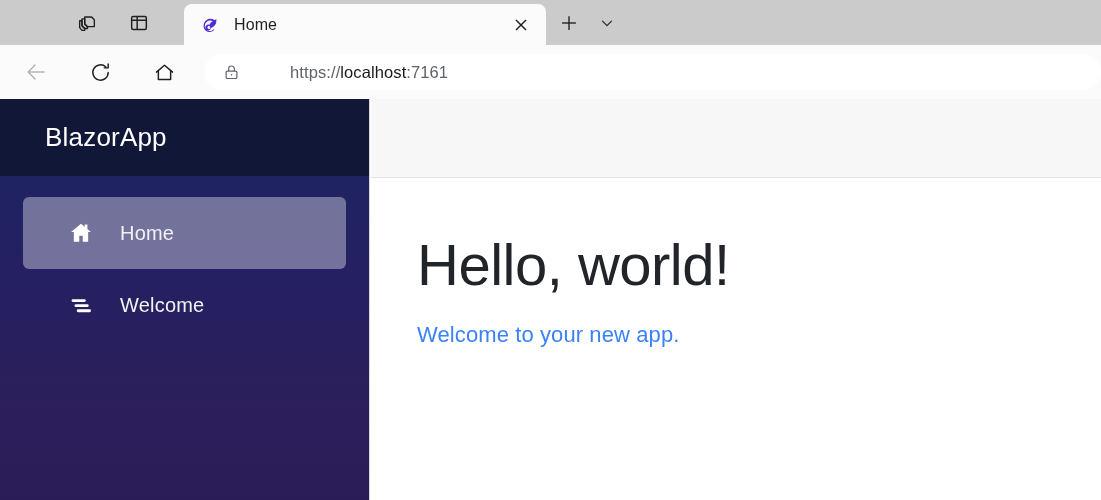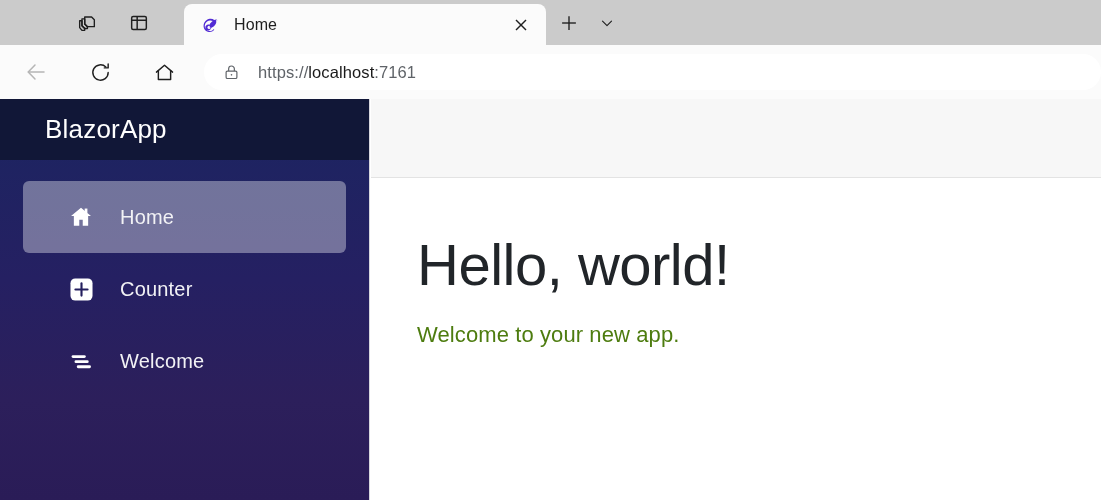--- a/index.html
+++ b/index.html
@@ -135,20 +135,21 @@
   .addressbar {
     flex: 1 1 auto;
     height: 36px;
     background: #ffffff;
     border-radius: 18px;
     display: flex;
     align-items: center;
     padding-left: 16px;
     margin-right: 0;
     cursor: text;
+    gap: 32px;
   }
 
   .lock-icon {
     width: 22px;
     height: 22px;
     flex: 0 0 22px;
     display: flex;
     align-items: center;
     justify-content: center;
     margin-right: 16px;
@@ -176,21 +177,21 @@
   .sidebar {
     position: absolute;
     top: 0; left: 0;
     width: 370px;
     height: 401px;
     background: linear-gradient(180deg, #1b2561 0%, #252062 45%, #2c1f5b 75%, #2a1c57 100%);
     border-right: 1px solid #d7d7dd;
   }
 
   .sidebar-header {
-    height: 61px;
+    height: 77px;
     background: #111737;
     display: flex;
     align-items: center;
     padding-left: 45px;
   }
 
   .sidebar-brand {
     color: #ffffff;
     font-size: 26px;
     letter-spacing: 0.2px;
@@ -253,21 +254,21 @@
     font-size: 58px;
     font-weight: normal;
     color: #212529;
     line-height: 1.05;
     letter-spacing: -0.5px;
   }
 
   .page-subtitle {
     margin-top: 26px;
     font-size: 22px;
-    color: #4d7c0f;
+    color: #3b82f6;
     letter-spacing: 0.1px;
   }
 </style>
 </head>
 <body>
 
 <div id="app">
 
   <div class="browser-tabstrip">
 
@@ -367,32 +368,20 @@
         <div class="nav-item active">
           <span class="nav-icon">
             <svg width="26" height="26" viewBox="0 0 24 24" fill="#ffffff">
               <path d="M12 3.4 2.8 11.1h2.6V20h5V14.6h3.2V20h5v-8.9h2.6z"></path>
               <rect x="15.4" y="4.2" width="2.5" height="4.2"></rect>
             </svg>
           </span>
           <span class="nav-label">Home</span>
         </div>
 
-        <div class="nav-item">
-          <span class="nav-icon">
-            <svg width="27" height="27" viewBox="0 0 24 24">
-              <rect x="2.2" y="2.2" width="19.6" height="19.6" rx="4.2" fill="#ffffff"></rect>
-              <g stroke="#241f5e" stroke-width="1.9" stroke-linecap="round">
-                <line x1="12" y1="6.6" x2="12" y2="17.4"></line>
-                <line x1="6.6" y1="12" x2="17.4" y2="12"></line>
-              </g>
-            </svg>
-          </span>
-          <span class="nav-label">Counter</span>
-        </div>
 
         <div class="nav-item">
           <span class="nav-icon">
             <svg width="27" height="27" viewBox="0 0 24 24" fill="#ffffff">
               <rect x="3.2" y="6.4" width="12.6" height="2.5" rx="1.25"></rect>
               <rect x="5.8" y="10.9" width="12.6" height="2.5" rx="1.25"></rect>
               <rect x="7.8" y="15.4" width="12.6" height="2.5" rx="1.25"></rect>
             </svg>
           </span>
           <span class="nav-label">Welcome</span>

